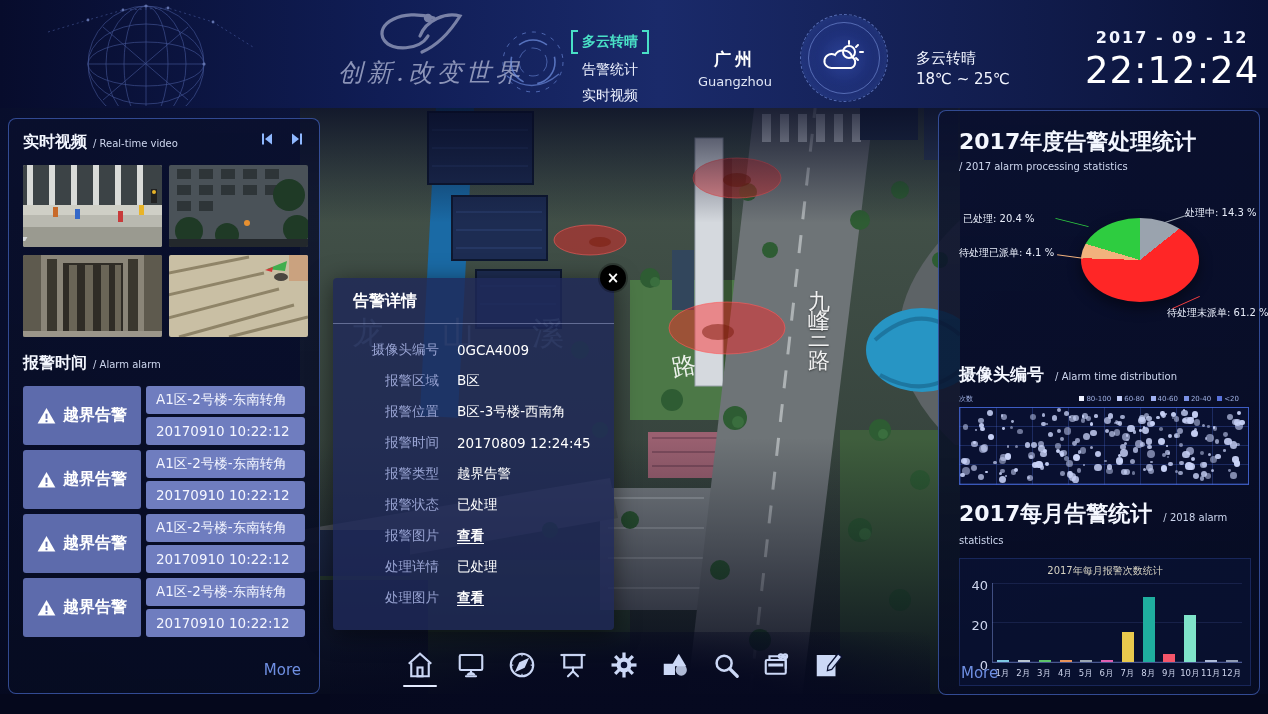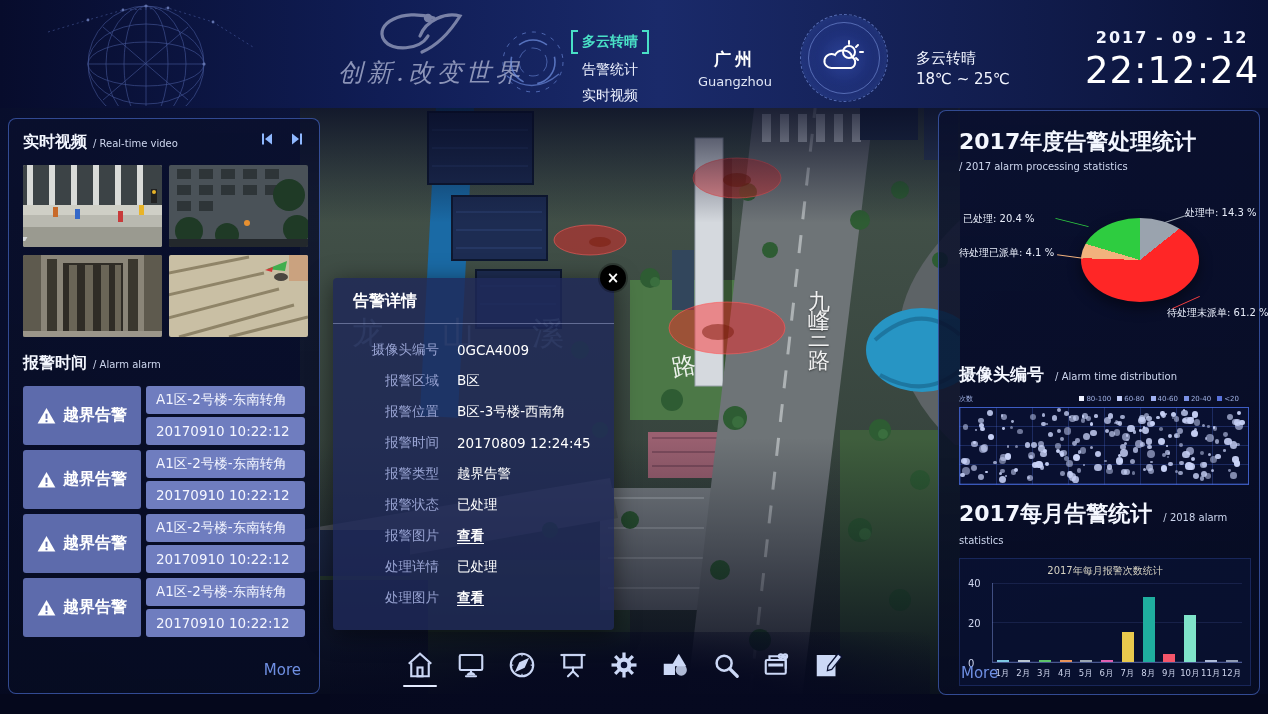--- a/index.html
+++ b/index.html
@@ -94,21 +94,21 @@
            border:1px solid rgba(70,105,220,.25);}
   .bar-title{text-align:center;font-size:10px;color:#d6d2c2;padding-top:5px;}
   .bar-plot{position:absolute;left:32px;right:8px;top:24px;bottom:22px;border-left:1px solid rgba(120,140,210,.5);
             border-bottom:1px solid rgba(120,140,210,.5);
             background:repeating-linear-gradient(0deg,rgba(90,110,190,.18) 0 1px,transparent 1px 39px);
             display:flex;align-items:flex-end;}
   .bar-col{flex:1;display:flex;justify-content:center;align-items:flex-end;height:100%;}
   .bar{width:12px;}
   .bar-cats{position:absolute;left:32px;right:8px;bottom:5px;display:flex;}
   .bar-cats span{flex:1;text-align:center;font-size:8.5px;color:#cfd6ee;}
-  .ytick{position:absolute;left:8px;font-size:10px;color:#cfd6ee;width:20px;}
+  .ytick{position:absolute;left:8px;font-size:13px;color:#cfd6ee;width:20px;text-align:right;}
   
   .modal{position:absolute;left:333px;top:278px;width:281px;height:352px;z-index:60;
          background:rgba(30,40,88,.82);border-radius:4px;box-shadow:0 4px 24px rgba(0,0,0,.5);}
   .modal-title{font-size:16px;font-weight:bold;padding:13px 20px 11px;border-bottom:1px solid rgba(195,205,245,.4);}
   .modal-fields{padding:10px 0 6px;}
   .field-row{display:flex;align-items:center;padding:6.5px 18px;font-size:13.5px;}
   .field-label{width:88px;text-align:right;color:#98a3d2;}
   .field-value{margin-left:18px;color:#fff;}
   .field-value.link{text-decoration:underline;text-underline-offset:3px;cursor:pointer;font-weight:bold;}
   .modal-close{position:absolute;right:-12px;top:-13px;width:26px;height:26px;border-radius:50%;background:#000;

